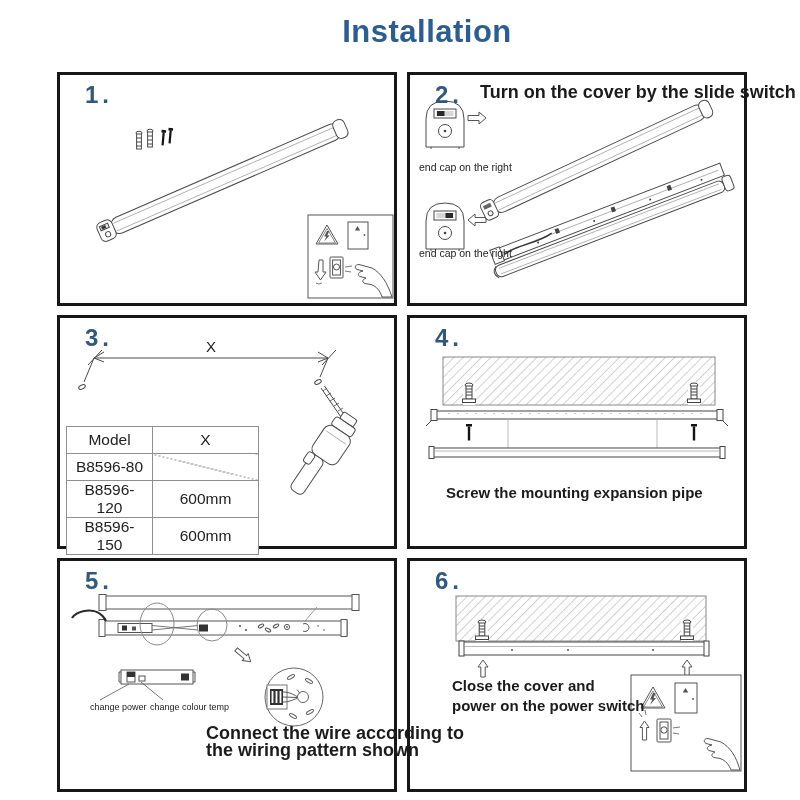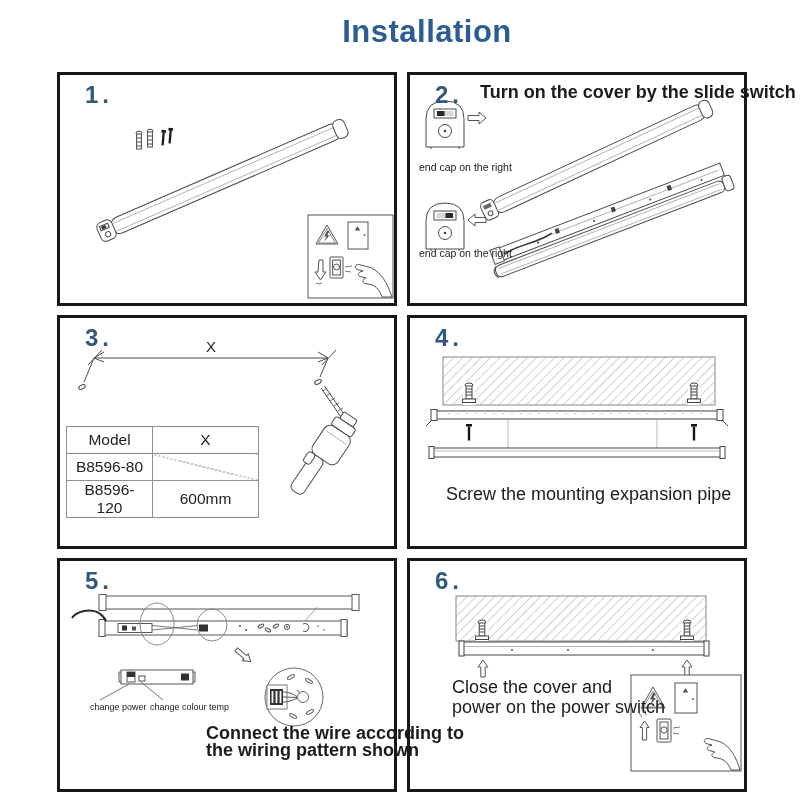--- a/index.html
+++ b/index.html
@@ -15,21 +15,21 @@
     position:absolute;width:340px;height:234px;background:#fff;
     border:3px solid #171717;box-sizing:border-box;
   }
   .art{position:absolute;left:0;top:0;width:334px;height:228px}
   .num{
     position:absolute;left:25px;top:6px;font-size:24px;font-weight:700;
     color:#31597f;letter-spacing:4px;z-index:2;
   }
   .cap{position:absolute;color:#1b1b1b;z-index:2;white-space:nowrap}
   .cap-med{font-size:18px;font-weight:600}
-  .cap-big{font-size:18px;font-weight:400}
+  .cap-big{font-size:15px;font-weight:700}
   .cap-tiny{font-size:9px;font-weight:400;color:#222}
   .cap-endcap{font-size:10.5px;font-weight:400;color:#222}
   .dim-x{font-size:15px;font-weight:400;color:#222}
   table.spec{
     position:absolute;left:6px;top:108px;border-collapse:collapse;
     font-size:15.5px;color:#222;z-index:2;background:#fff;
   }
   .spec th,.spec td{
     border:1px solid #8f8f8f;font-weight:400;text-align:center;
     height:27px;padding:0 8px;box-sizing:border-box;
@@ -204,20 +204,24 @@
         <tr>
       <th class="col-model">Model</th>
       <th class="col-x">X</th>
     </tr>
     <tr>
       <td>B8596-80</td>
       <td class="diag"></td>
     </tr>
     <tr>
       <td>B8596-120</td>
+      <td>600mm</td>
+    </tr>
+    <tr>
+      <td>B8596-150</td>
       <td>600mm</td>
     </tr>
   </tbody>
     </table>
 </div>
 
 <div class="panel" style="left:407px;top:315px">
   <span class="num">4.</span>
   <span class="cap cap-big" style="left:36px;top:166px">Screw the mounting expansion pipe</span>
   <svg class="art" viewBox="0 0 334 228">

